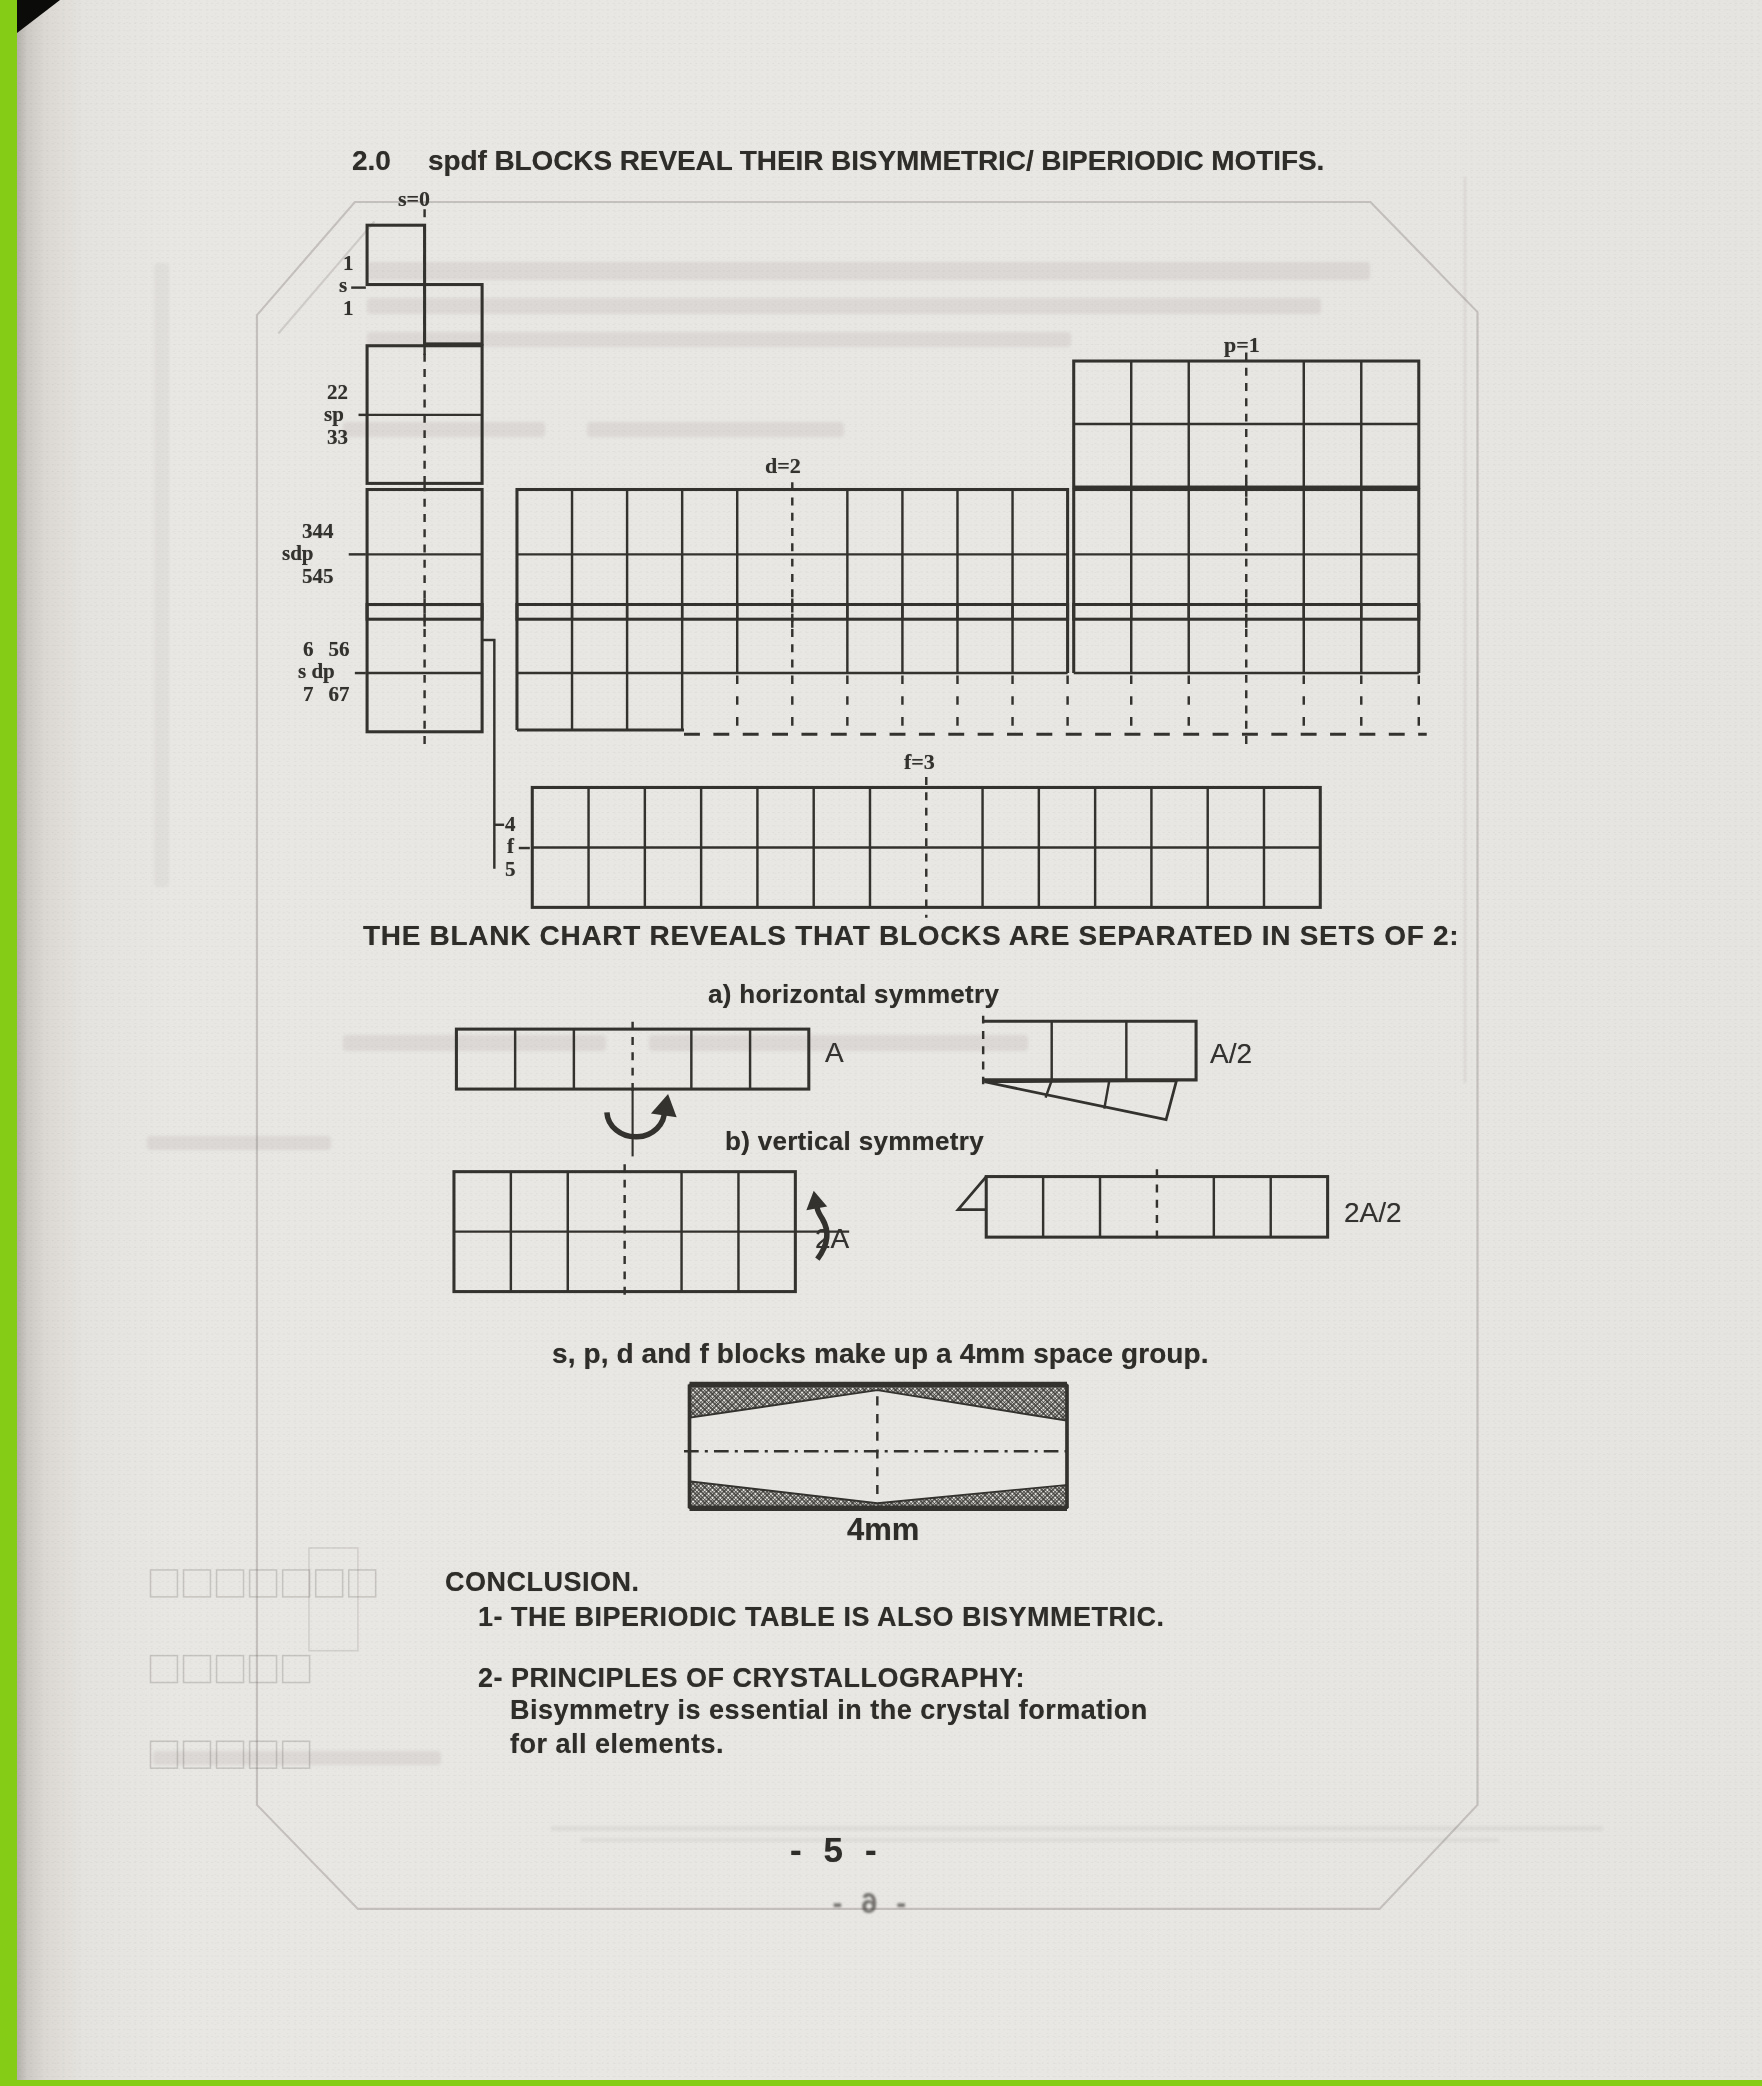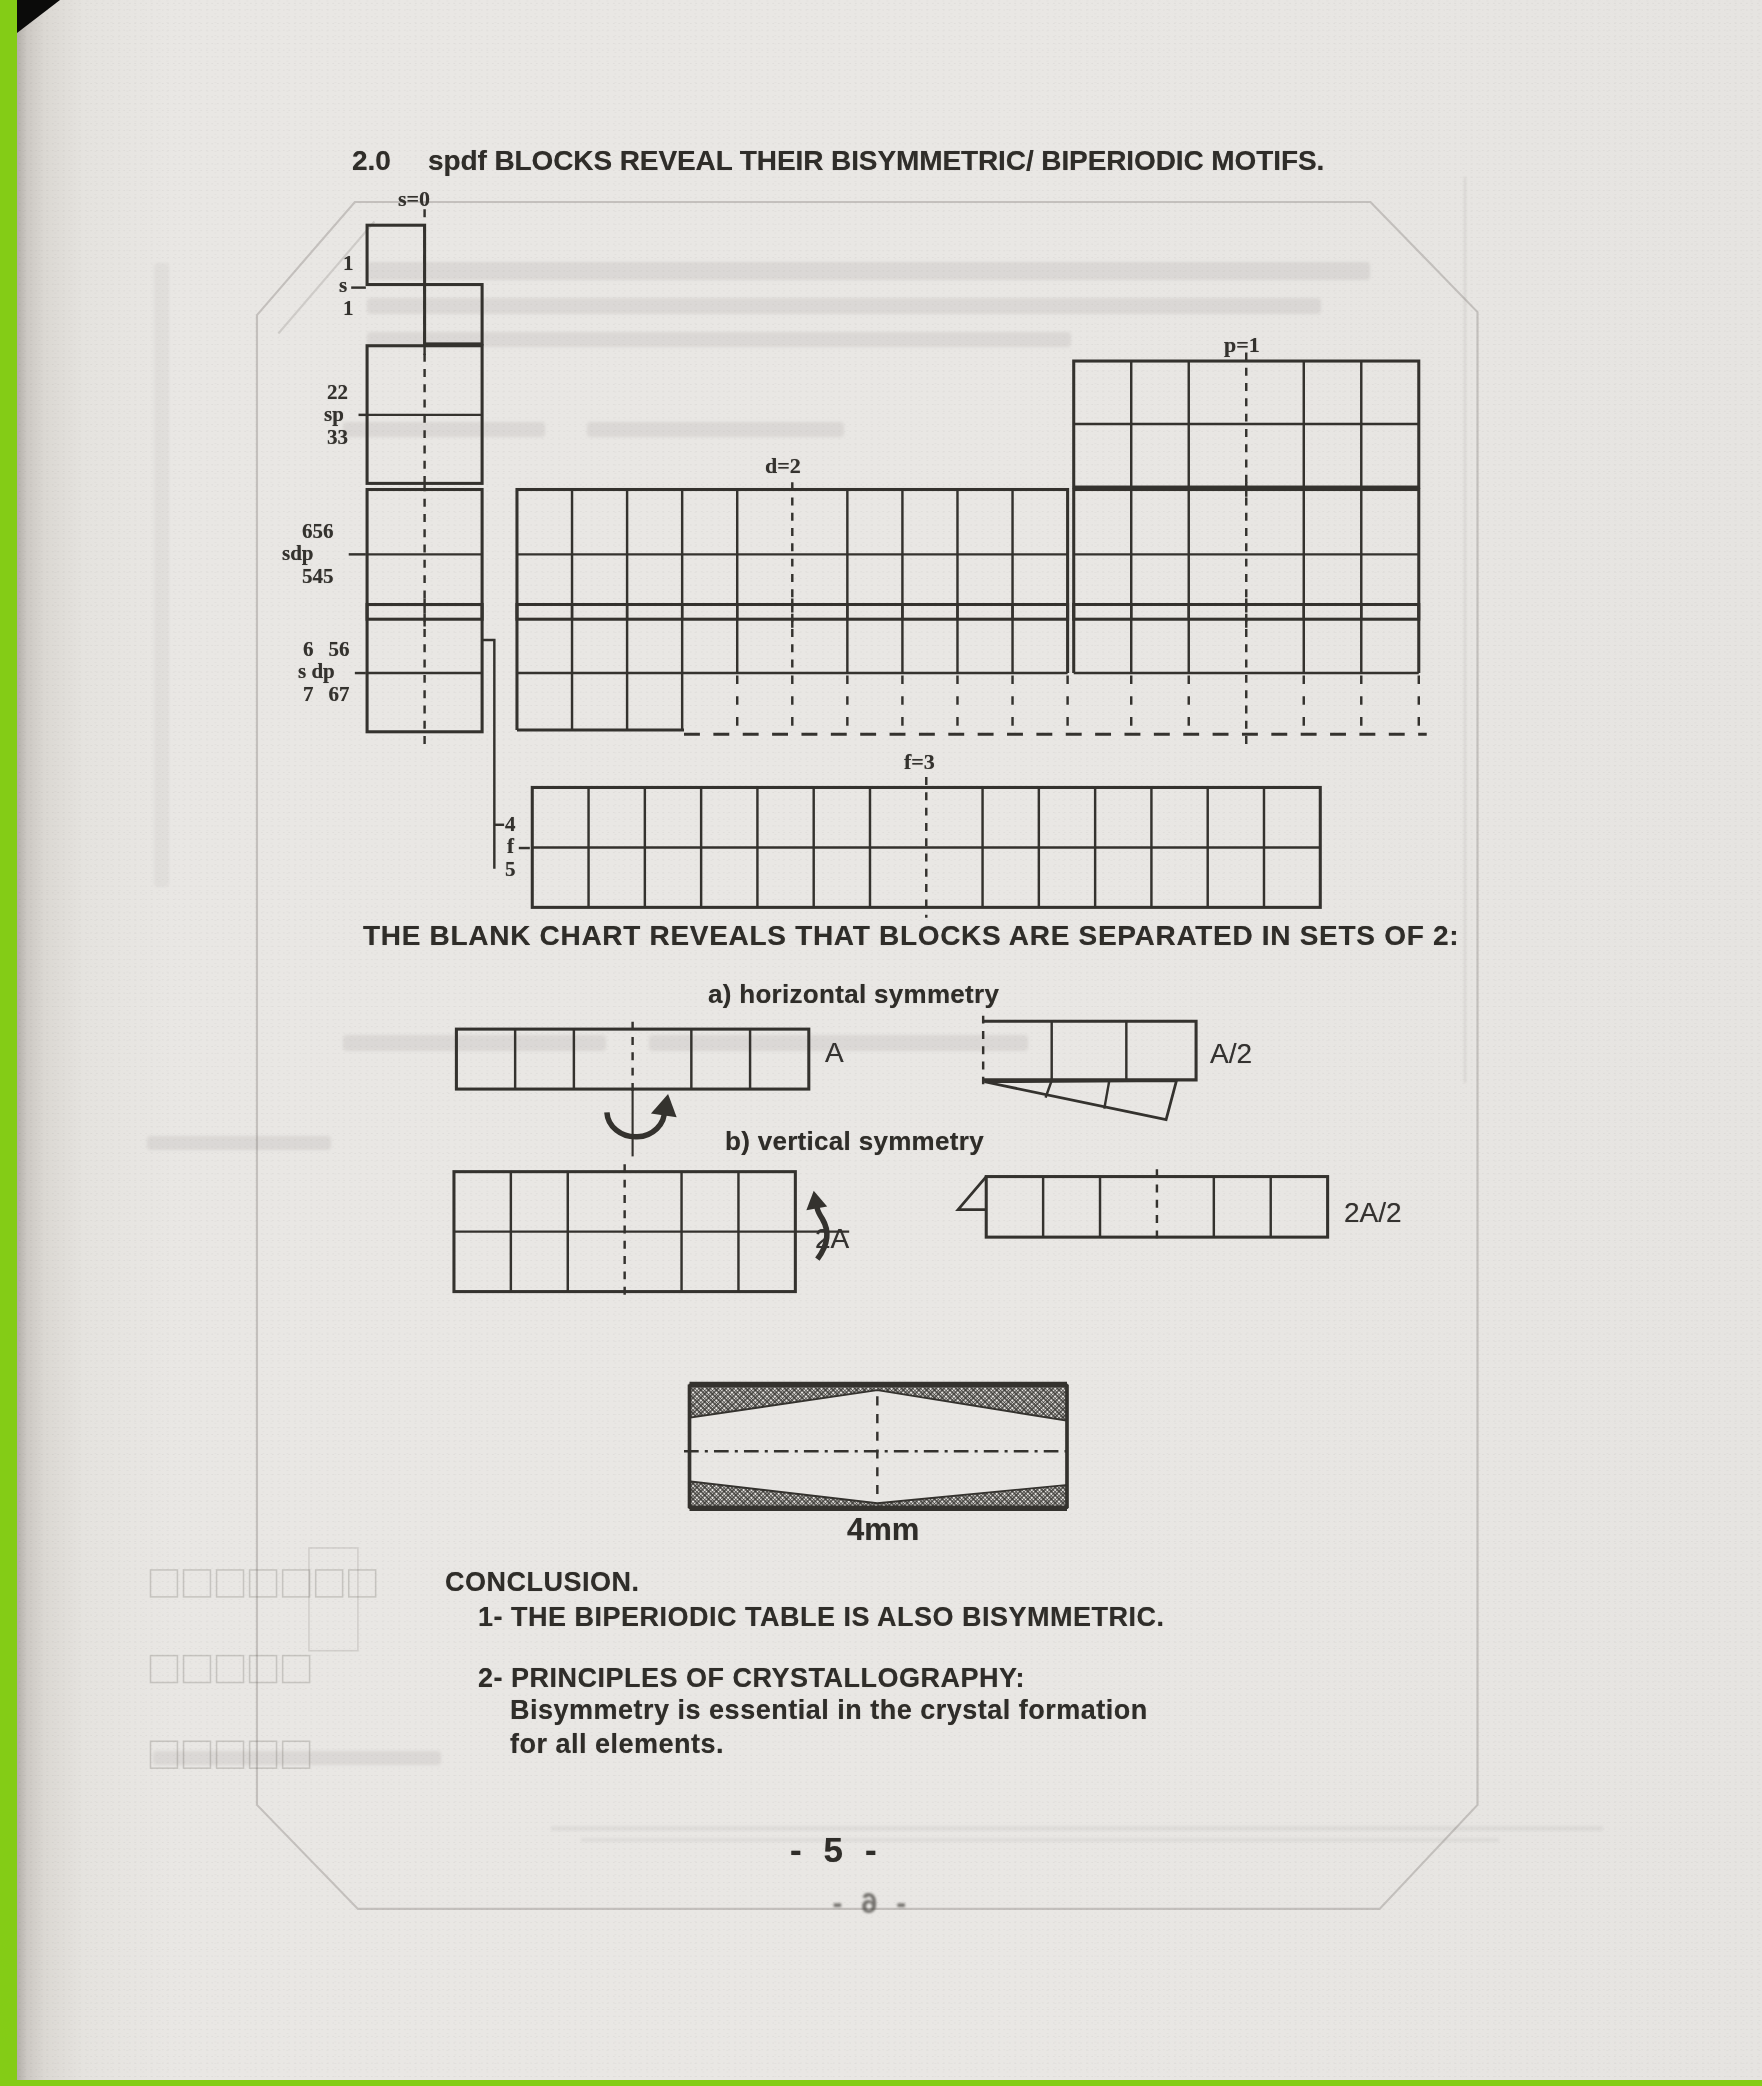--- a/index.html
+++ b/index.html
@@ -301,41 +301,42 @@
   <div class="txt serif-b blocklab" style="left:904px;top:750px">f=3</div>
 
   <div class="txt serif-b rowlab" style="left:343px;top:252px">1</div>
   <div class="txt serif-b rowlab" style="left:339px;top:274px">s</div>
   <div class="txt serif-b rowlab" style="left:343px;top:297px">1</div>
 
   <div class="txt serif-b rowlab" style="left:327px;top:381px">22</div>
   <div class="txt serif-b rowlab" style="left:324px;top:403px">sp</div>
   <div class="txt serif-b rowlab" style="left:327px;top:426px">33</div>
 
-  <div class="txt serif-b rowlab" style="left:302px;top:520px">656</div>
+  <div class="txt serif-b rowlab" style="left:302px;top:520px">344</div>
   <div class="txt serif-b rowlab" style="left:282px;top:542px">sdp</div>
   <div class="txt serif-b rowlab" style="left:302px;top:565px">545</div>
 
   <div class="txt serif-b rowlab pair" style="left:303px;top:638px">6 56</div>
   <div class="txt serif-b rowlab" style="left:298px;top:660px">s dp</div>
   <div class="txt serif-b rowlab pair" style="left:303px;top:683px">7 67</div>
 
   <div class="txt serif-b rowlab" style="left:505px;top:813px">4</div>
   <div class="txt serif-b rowlab" style="left:507px;top:835px">f</div>
   <div class="txt serif-b rowlab" style="left:505px;top:858px">5</div>
 
   <div class="txt sans-b headline" style="left:363px;top:921px">THE BLANK CHART REVEALS THAT BLOCKS ARE SEPARATED IN SETS OF 2:</div>
   <div class="txt sans-b caption" style="left:708px;top:981px">a) horizontal symmetry</div>
   <div class="txt sans-r figlab" style="left:825px;top:1038px">A</div>
   <div class="txt sans-r figlab" style="left:1210px;top:1039px">A/2</div>
 
   <div class="txt sans-b caption" style="left:725px;top:1128px">b) vertical symmetry</div>
   <div class="txt sans-r figlab" style="left:815px;top:1224px">2A</div>
   <div class="txt sans-r figlab" style="left:1344px;top:1198px">2A/2</div>
 
+  <div class="txt sans-b note" style="left:552px;top:1339px">s, p, d and f blocks make up a 4mm space group.</div>
 
   <div class="txt sans-b" style="left:847px;top:1514px;font-size:31px">4mm</div>
 
   <div class="txt sans-b conc" style="left:445px;top:1568px">CONCLUSION.</div>
   <div class="txt sans-b conc" style="left:478px;top:1603px">1- THE BIPERIODIC TABLE IS ALSO BISYMMETRIC.</div>
   <div class="txt sans-b conc" style="left:478px;top:1664px">2- PRINCIPLES OF CRYSTALLOGRAPHY:</div>
   <div class="txt sans-b conc" style="left:510px;top:1696px">Bisymmetry is essential in the crystal formation</div>
   <div class="txt sans-b conc" style="left:510px;top:1730px">for all elements.</div>
 
   <div class="txt sans-b pagenum" style="left:790px;top:1832px">- 5 -</div>

